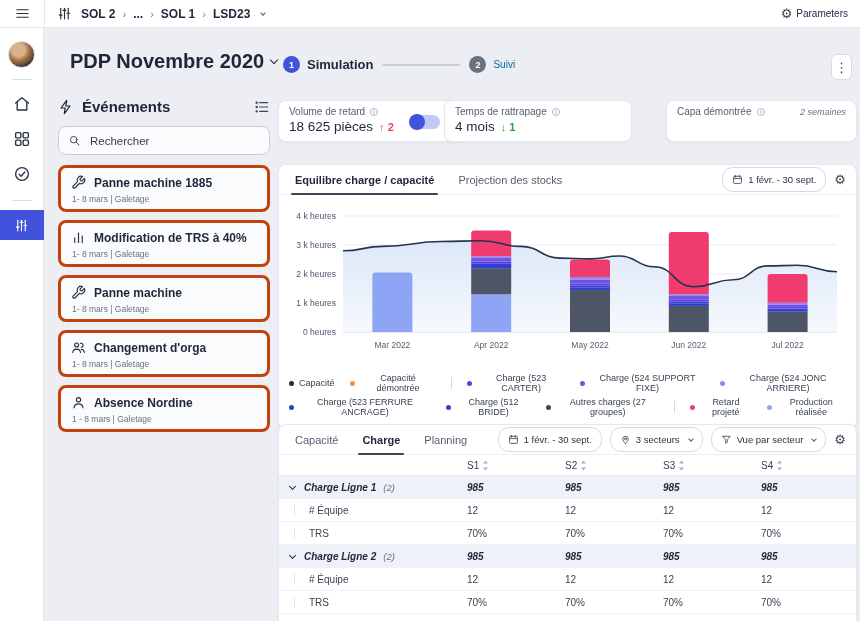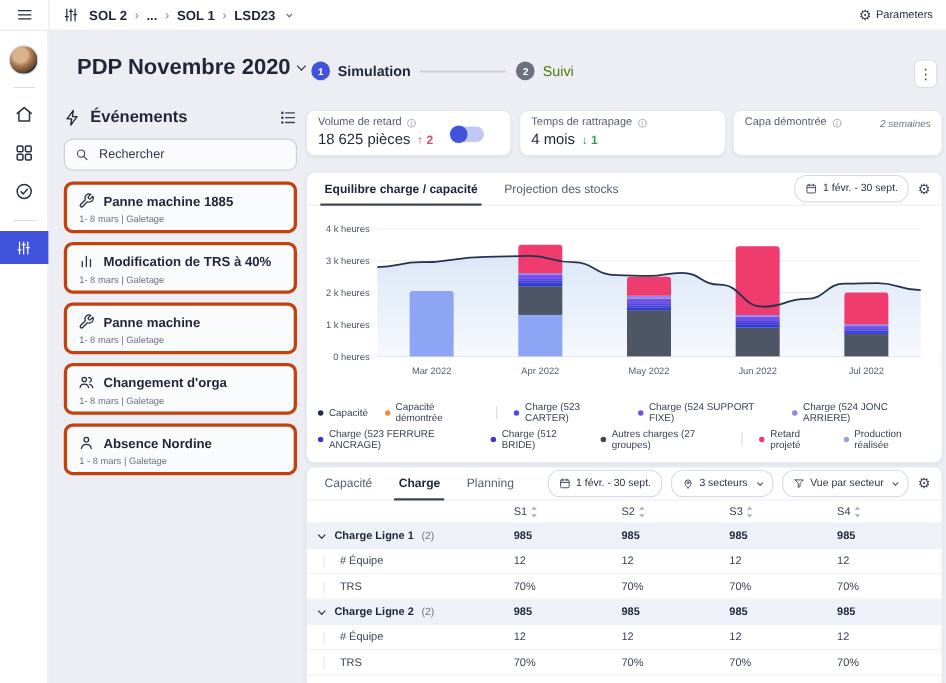--- a/index.html
+++ b/index.html
@@ -29,21 +29,21 @@
   
   .page-title{position:absolute;left:70px;top:50px;font-size:20px;font-weight:bold;color:#1E2637;display:flex;align-items:center;cursor:pointer;}
   .chev{display:inline-block;width:6px;height:6px;border-right:1.7px solid currentColor;border-bottom:1.7px solid currentColor;transform:rotate(45deg);margin-left:7px;margin-top:-3px;}
   .chev.sm{width:4px;height:4px;border-width:1.4px;margin-left:4px;margin-top:-2px;color:#555E70;}
   .stepper{position:absolute;left:283px;top:56px;display:flex;align-items:center;gap:9px;}
   .step{display:flex;align-items:center;gap:7px;}
   .step-badge{width:17px;height:17px;border-radius:50%;display:flex;align-items:center;justify-content:center;font-size:9px;color:#fff;font-weight:bold;}
   .step.active .step-badge{background:var(--accent);}
   .step.inactive .step-badge{background:#6A7280;}
   .step.active .step-label{font-size:13px;font-weight:bold;color:#1E2637;}
-  .step.inactive .step-label{font-size:13px;color:#4d7c0f;}
+  .step.inactive .step-label{font-size:10px;color:#0369a1;}
   .step-line{width:78px;height:2px;background:#CBCFD9;border-radius:1px;}
   .kebab-btn{position:absolute;left:831px;top:54px;width:21px;height:26px;border:1px solid #D9DCE6;border-radius:6px;background:#fff;display:flex;align-items:center;justify-content:center;font-size:13px;color:#3A4254;cursor:pointer;}
 
   
   .events{position:absolute;left:58px;top:98px;width:212px;}
   .ev-head{display:flex;align-items:center;gap:8px;margin-bottom:11px;}
   .ev-title{font-size:15px;font-weight:bold;color:#1E2637;}
   .ev-list-btn{margin-left:auto;cursor:pointer;display:flex;}
   .ev-search{display:flex;align-items:center;gap:7px;height:29px;border:1px solid #C9CEDB;border-radius:8px;background:#FBFBFD;padding:0 9px;margin-bottom:10px;}
   .ev-search input{border:none;outline:none;background:transparent;font-size:11.5px;color:#232B3D;width:100%;font-family:inherit;}
@@ -66,37 +66,37 @@
   
   .panel{position:absolute;left:278px;width:579px;background:#fff;border:1px solid #E7E9F1;border-radius:8px;box-shadow:0 1px 3px rgba(25,35,70,.05);}
   .tabs-row{display:flex;align-items:center;height:30px;border-bottom:1px solid #ECEEF3;padding:0 10px 0 4px;}
   .tab{padding:0 12px;font-size:11px;color:#555E70;height:100%;display:flex;align-items:center;cursor:pointer;position:relative;}
   .tab.active{color:#1E2637;font-weight:bold;}
   .tab.active::after{content:"";position:absolute;left:8px;right:8px;bottom:-1px;height:2.5px;background:#3F4756;border-radius:2px;}
   .tabs-right{margin-left:auto;display:flex;align-items:center;gap:8px;}
   .pill{display:inline-flex;align-items:center;gap:5px;height:25px;padding:0 9px;border:1px solid #D6DAE5;border-radius:11px;background:#fff;font-size:9.5px;color:#2A3242;cursor:pointer;white-space:nowrap;}
 
   
-  .chart-panel{top:156px;height:265px;}
+  .chart-panel{top:164px;height:265px;text-align:center;}
   .chart-svg{display:block;margin:5px 4px 0 6px;}
   .legend{padding:1px 10px 6px;display:flex;flex-direction:column;gap:4px;}
   .legend-row{display:flex;align-items:center;justify-content:center;gap:15px;}
   .lg-item{display:flex;align-items:center;gap:5px;font-size:9px;color:#3A4254;}
   .lg-dot{width:5px;height:5px;border-radius:50%;flex:none;}
   .lg-div{width:1px;height:12px;background:#D5D9E2;}
 
   
   .table-panel{top:424px;height:199px;border-radius:8px 8px 0 0;}
   .trow{display:grid;grid-template-columns:186px 98px 98px 98px 98px;align-items:center;height:23px;border-bottom:1px solid #EFF1F5;font-size:10px;color:#3A4254;}
   .trow.thead{height:21px;border-bottom:1px solid #E8EAF0;color:#3A4254;}
   .th-label{display:inline-flex;align-items:center;gap:3px;cursor:pointer;}
   .tc{padding-left:2px;}
   .tc.label{padding-left:9px;display:flex;align-items:center;gap:7px;}
   .trow.tgroup{background:#EEF1F8;cursor:pointer;}
-  .trow.tgroup .tc{font-weight:bold;color:#1E2637;}
+  .trow.tgroup .tc{font-weight:bold;color:#1E2637;font-style:italic;}
   .g-count{font-weight:normal;color:#6A7280;font-size:9.5px;}
   .tc.label.sub{padding-left:30px;position:relative;font-weight:normal;}
   .tc.label.sub::before{content:"";position:absolute;left:15px;top:0;bottom:0;width:1px;background:#E2E5EE;}
   .gchev{display:inline-block;width:5px;height:5px;border-right:1.6px solid #232B3D;border-bottom:1.6px solid #232B3D;transform:rotate(45deg);margin:-2px 2px 0 2px;}
   .i{display:inline-flex;align-items:center;justify-content:center;line-height:0;}
 </style>
 </head>
 <body>
 
 <div class="frame">
@@ -309,21 +309,21 @@
         </span>
     </div>
     <div class="kpi-value-row">
       <span class="kpi-value">18 625 pièces</span>
       <span class="kpi-delta" style="color: rgb(232, 69, 111);">↑ 2</span>
     </div>
     <div class="kpi-toggle">
         <span class="knob"></span>
       </div>
   </div>
-  <div class="kpi" style="left:472px;width:188px;">
+  <div class="kpi" style="left:444px;width:188px;">
     <div class="kpi-label-row">
       <span>Temps de rattrapage</span>
       <span class="i">
           <svg width="10" height="10" viewBox="0 0 24 24" fill="none" stroke="#9AA1B0" stroke-width="1.8" stroke-linecap="round" stroke-linejoin="round">
             <circle cx="12" cy="12" r="8.5"></circle>
             <line x1="12" y1="11" x2="12" y2="16.5"></line>
             <line x1="12" y1="7.5" x2="12" y2="8.2"></line>
           </svg>
         </span>
     </div>

